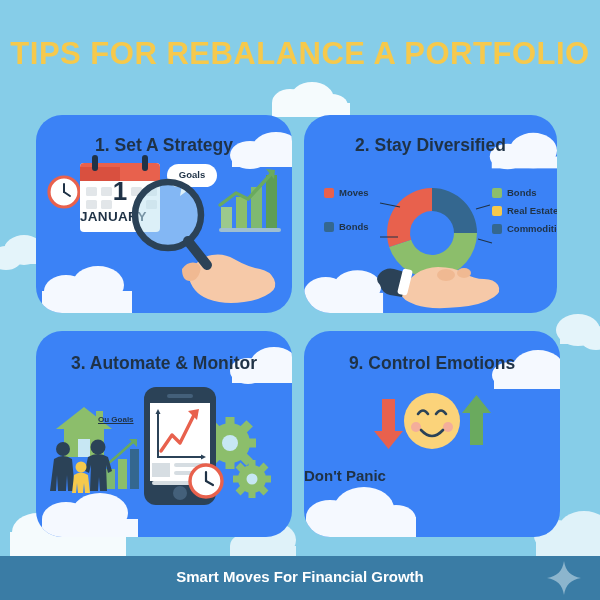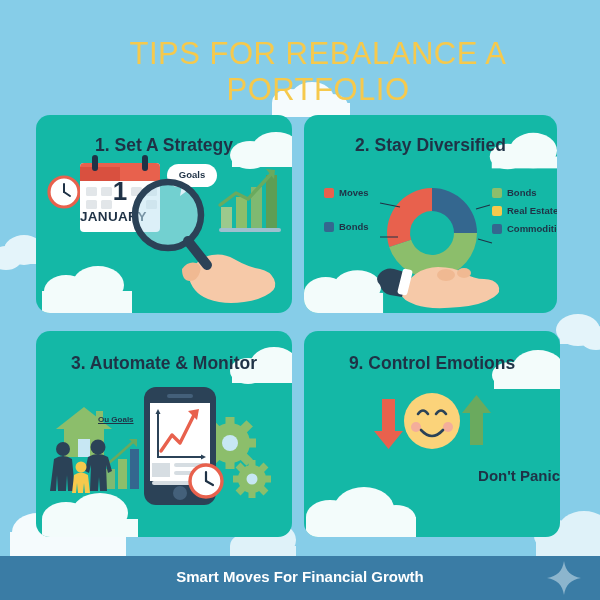--- a/index.html
+++ b/index.html
@@ -7,29 +7,28 @@
     width:600px;height:600px;overflow:hidden;
     font-family:"Liberation Sans", sans-serif;
     background:#86cde8;
     position:relative;
   }
   .stage{position:absolute;inset:0;}
 
   
   .title{
     position:absolute;left:0;right:0;top:36px;text-align:center;
-    font-size:31px;font-weight:normal;letter-spacing:.5px;
+    font-size:31px;font-weight:bold;letter-spacing:.5px;
     color:#f6c94c;
     font-family:"Liberation Sans", sans-serif;
-    padding-left:36px;
   }
 
   
   .card{
-    position:absolute;background:#14b8a6;border-radius:14px;overflow:hidden;
+    position:absolute;background:#3b82f6;border-radius:26px;overflow:hidden;
   }
   #card1{left:36px;top:115px;width:256px;height:198px;}
   #card2{left:304px;top:115px;width:253px;height:198px;}
   #card3{left:36px;top:331px;width:256px;height:206px;}
   #card4{left:304px;top:331px;width:256px;height:206px;}
 
   .card-title{
     position:absolute;left:0;right:0;top:20px;text-align:center;
     font-size:17.5px;font-weight:bold;color:#1f3246;
   }
@@ -49,21 +48,21 @@
   }
   .sparkle{position:absolute;right:18px;top:4px;width:36px;height:36px;opacity:.55;}
 
   
   svg{display:block;overflow:visible;}
 
   .legend-item{position:absolute;display:flex;align-items:center;gap:5px;font-size:9.5px;font-weight:bold;color:#1f3246;white-space:nowrap;}
   .swatch{width:10px;height:10px;border-radius:2px;display:inline-block;}
 
   .dontpanic{
-    position:absolute;left:0;right:0;top:136px;text-align:right;
+    position:absolute;left:0;right:0;top:136px;text-align:left;
     font-size:15px;font-weight:bold;color:#1f3246;
   }
   .goalsbubble{
     position:absolute;font-size:9.5px;font-weight:bold;color:#1f3246;
   }
   .ougoals{
     position:absolute;font-size:8px;font-weight:bold;color:#1f3246;text-decoration:underline;
   }
 </style>
 </head>

